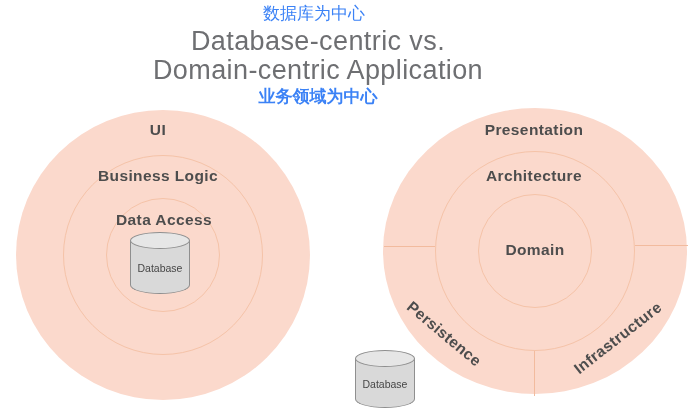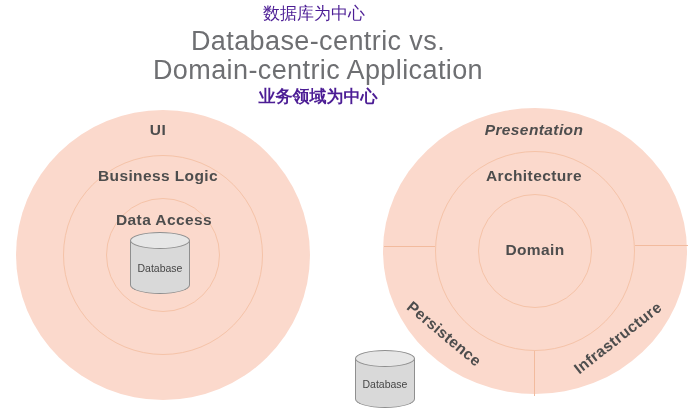--- a/index.html
+++ b/index.html
@@ -11,21 +11,21 @@
     overflow: hidden;
     font-family: "Liberation Sans", sans-serif;
   }
 
   
   .annot {
     position: absolute;
     transform: translateX(-50%);
     font-size: 17px;
     line-height: 19px;
-    color: #4c1d95;
+    color: #3b82f6;
     white-space: nowrap;
   }
   .annot-top { left: 314px; top: 4px; }
   .annot-bottom { left: 318px; top: 87px; font-weight: bold; }
   .title {
     position: absolute;
     left: 318px; top: 27px;
     transform: translateX(-50%);
     margin: 0;
     font-size: 27px;
@@ -66,21 +66,21 @@
     transform: translate(-50%, -50%);
     font-size: 15.5px;
     font-weight: bold;
     letter-spacing: 0.4px;
     color: #4d4d4d;
     white-space: nowrap;
   }
   .lbl-ui            { left: 158px; top: 130px; }
   .lbl-business      { left: 158px; top: 176px; }
   .lbl-dataaccess    { left: 164px; top: 220px; }
-  .lbl-presentation  { left: 534px; top: 130px; font-style: italic; }
+  .lbl-presentation  { left: 534px; top: 130px; }
   .lbl-application   { left: 534px; top: 176px; }
   .lbl-domain        { left: 535px; top: 250px; }
   .lbl-persistence   { left: 444px; top: 334px; transform: translate(-50%,-50%) rotate(40deg); }
   .lbl-infrastructure{ left: 618px; top: 338px; transform: translate(-50%,-50%) rotate(-38deg); }
 
   
   .cylinder { position: absolute; text-decoration: underline; }
   .cyl-left   { left: 130px; top: 232px; width: 60px; height: 62px; }
   .cyl-bottom { left: 355px; top: 350px; width: 60px; height: 58px; }
   .cyl-top-ellipse {

